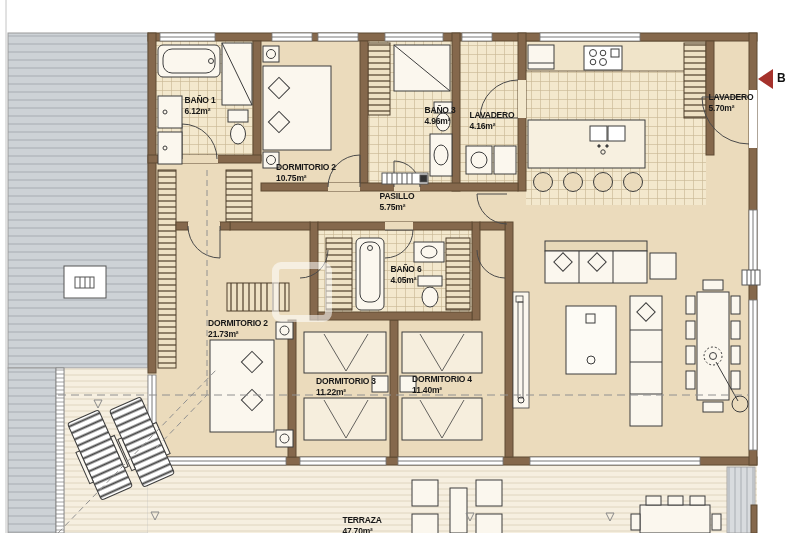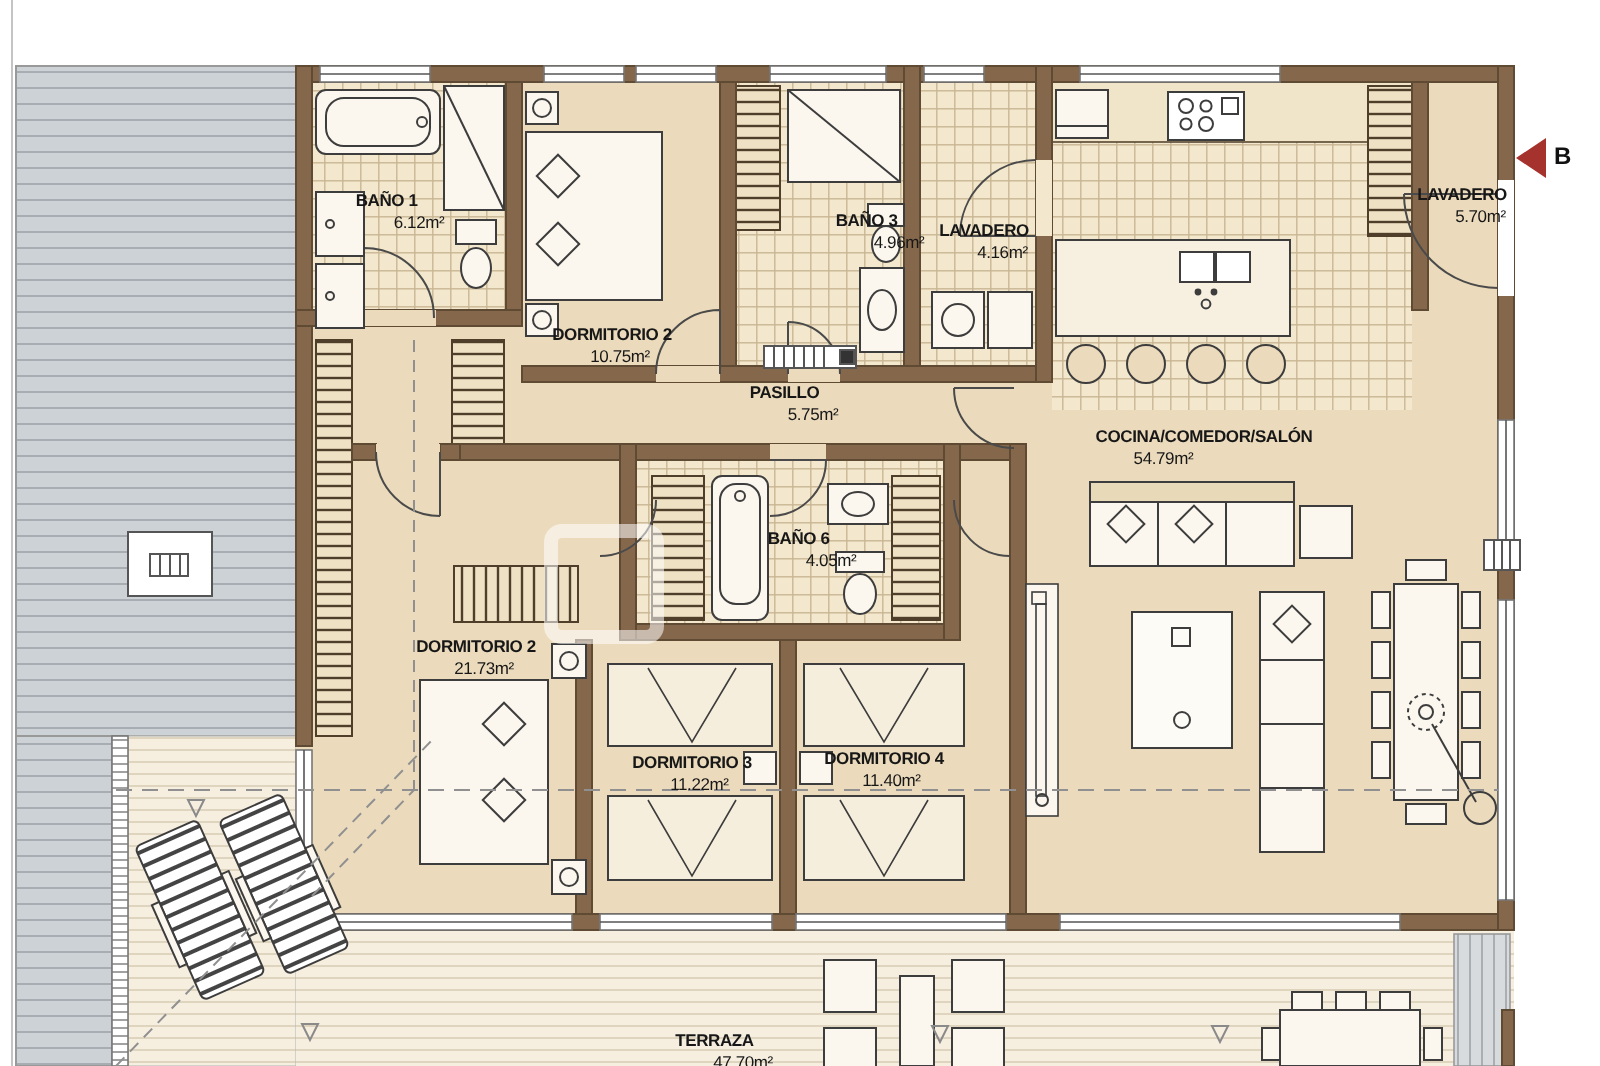--- a/index.html
+++ b/index.html
@@ -2,21 +2,21 @@
 <html><head>
 <meta charset="utf-8">
 <style>
   html,body{margin:0;padding:0;background:#fff;}
   #stage{position:relative;width:800px;height:533px;overflow:hidden;background:#fff;
          font-family:"Liberation Sans", sans-serif;}
   #plan-svg{position:absolute;left:0;top:0;}
   .rlabel{position:absolute;transform:translateX(-50%);
           font:bold 8.5px/11px "Liberation Sans", sans-serif;color:#171717;
           white-space:nowrap;letter-spacing:-0.2px;z-index:6;}
-  .rlabel .area{font-weight:normal;margin-left:19px;}
+  .rlabel .area{font-weight:bold;}
   #watermark{position:absolute;left:272px;top:262px;display:flex;align-items:center;
              gap:9px;z-index:5;opacity:.55;pointer-events:none;}
   #watermark .logo{width:46px;height:46px;border:7px solid #fff;border-radius:9px;}
   #watermark .wtext{font:bold 52px/52px "Liberation Sans", sans-serif;color:#fff;
                     letter-spacing:6px;}
   #entry-b{position:absolute;left:777px;top:70px;font:bold 12px/16px "Liberation Sans", sans-serif;
            color:#111;z-index:6;}
 </style>
 </head>
 <body>
@@ -429,24 +429,20 @@
   <div class="area">4.16m²</div>
 </div>
 <div class="rlabel" style="left:731px;top:92px">
   <div>LAVADERO</div>
   <div class="area">5.70m²</div>
 </div>
 <div class="rlabel" style="left:397px;top:191px">
   <div>PASILLO</div>
   <div class="area">5.75m²</div>
 </div>
-<div class="rlabel" style="left:602px;top:213px">
-  <div>COCINA/COMEDOR/SALÓN</div>
-  <div class="area">54.79m²</div>
-</div>
 <div class="rlabel" style="left:406px;top:264px">
   <div>BAÑO 6</div>
   <div class="area">4.05m²</div>
 </div>
 <div class="rlabel" style="left:238px;top:318px">
   <div>DORMITORIO 2</div>
   <div class="area">21.73m²</div>
 </div>
 <div class="rlabel" style="left:346px;top:376px">
   <div>DORMITORIO 3</div>

